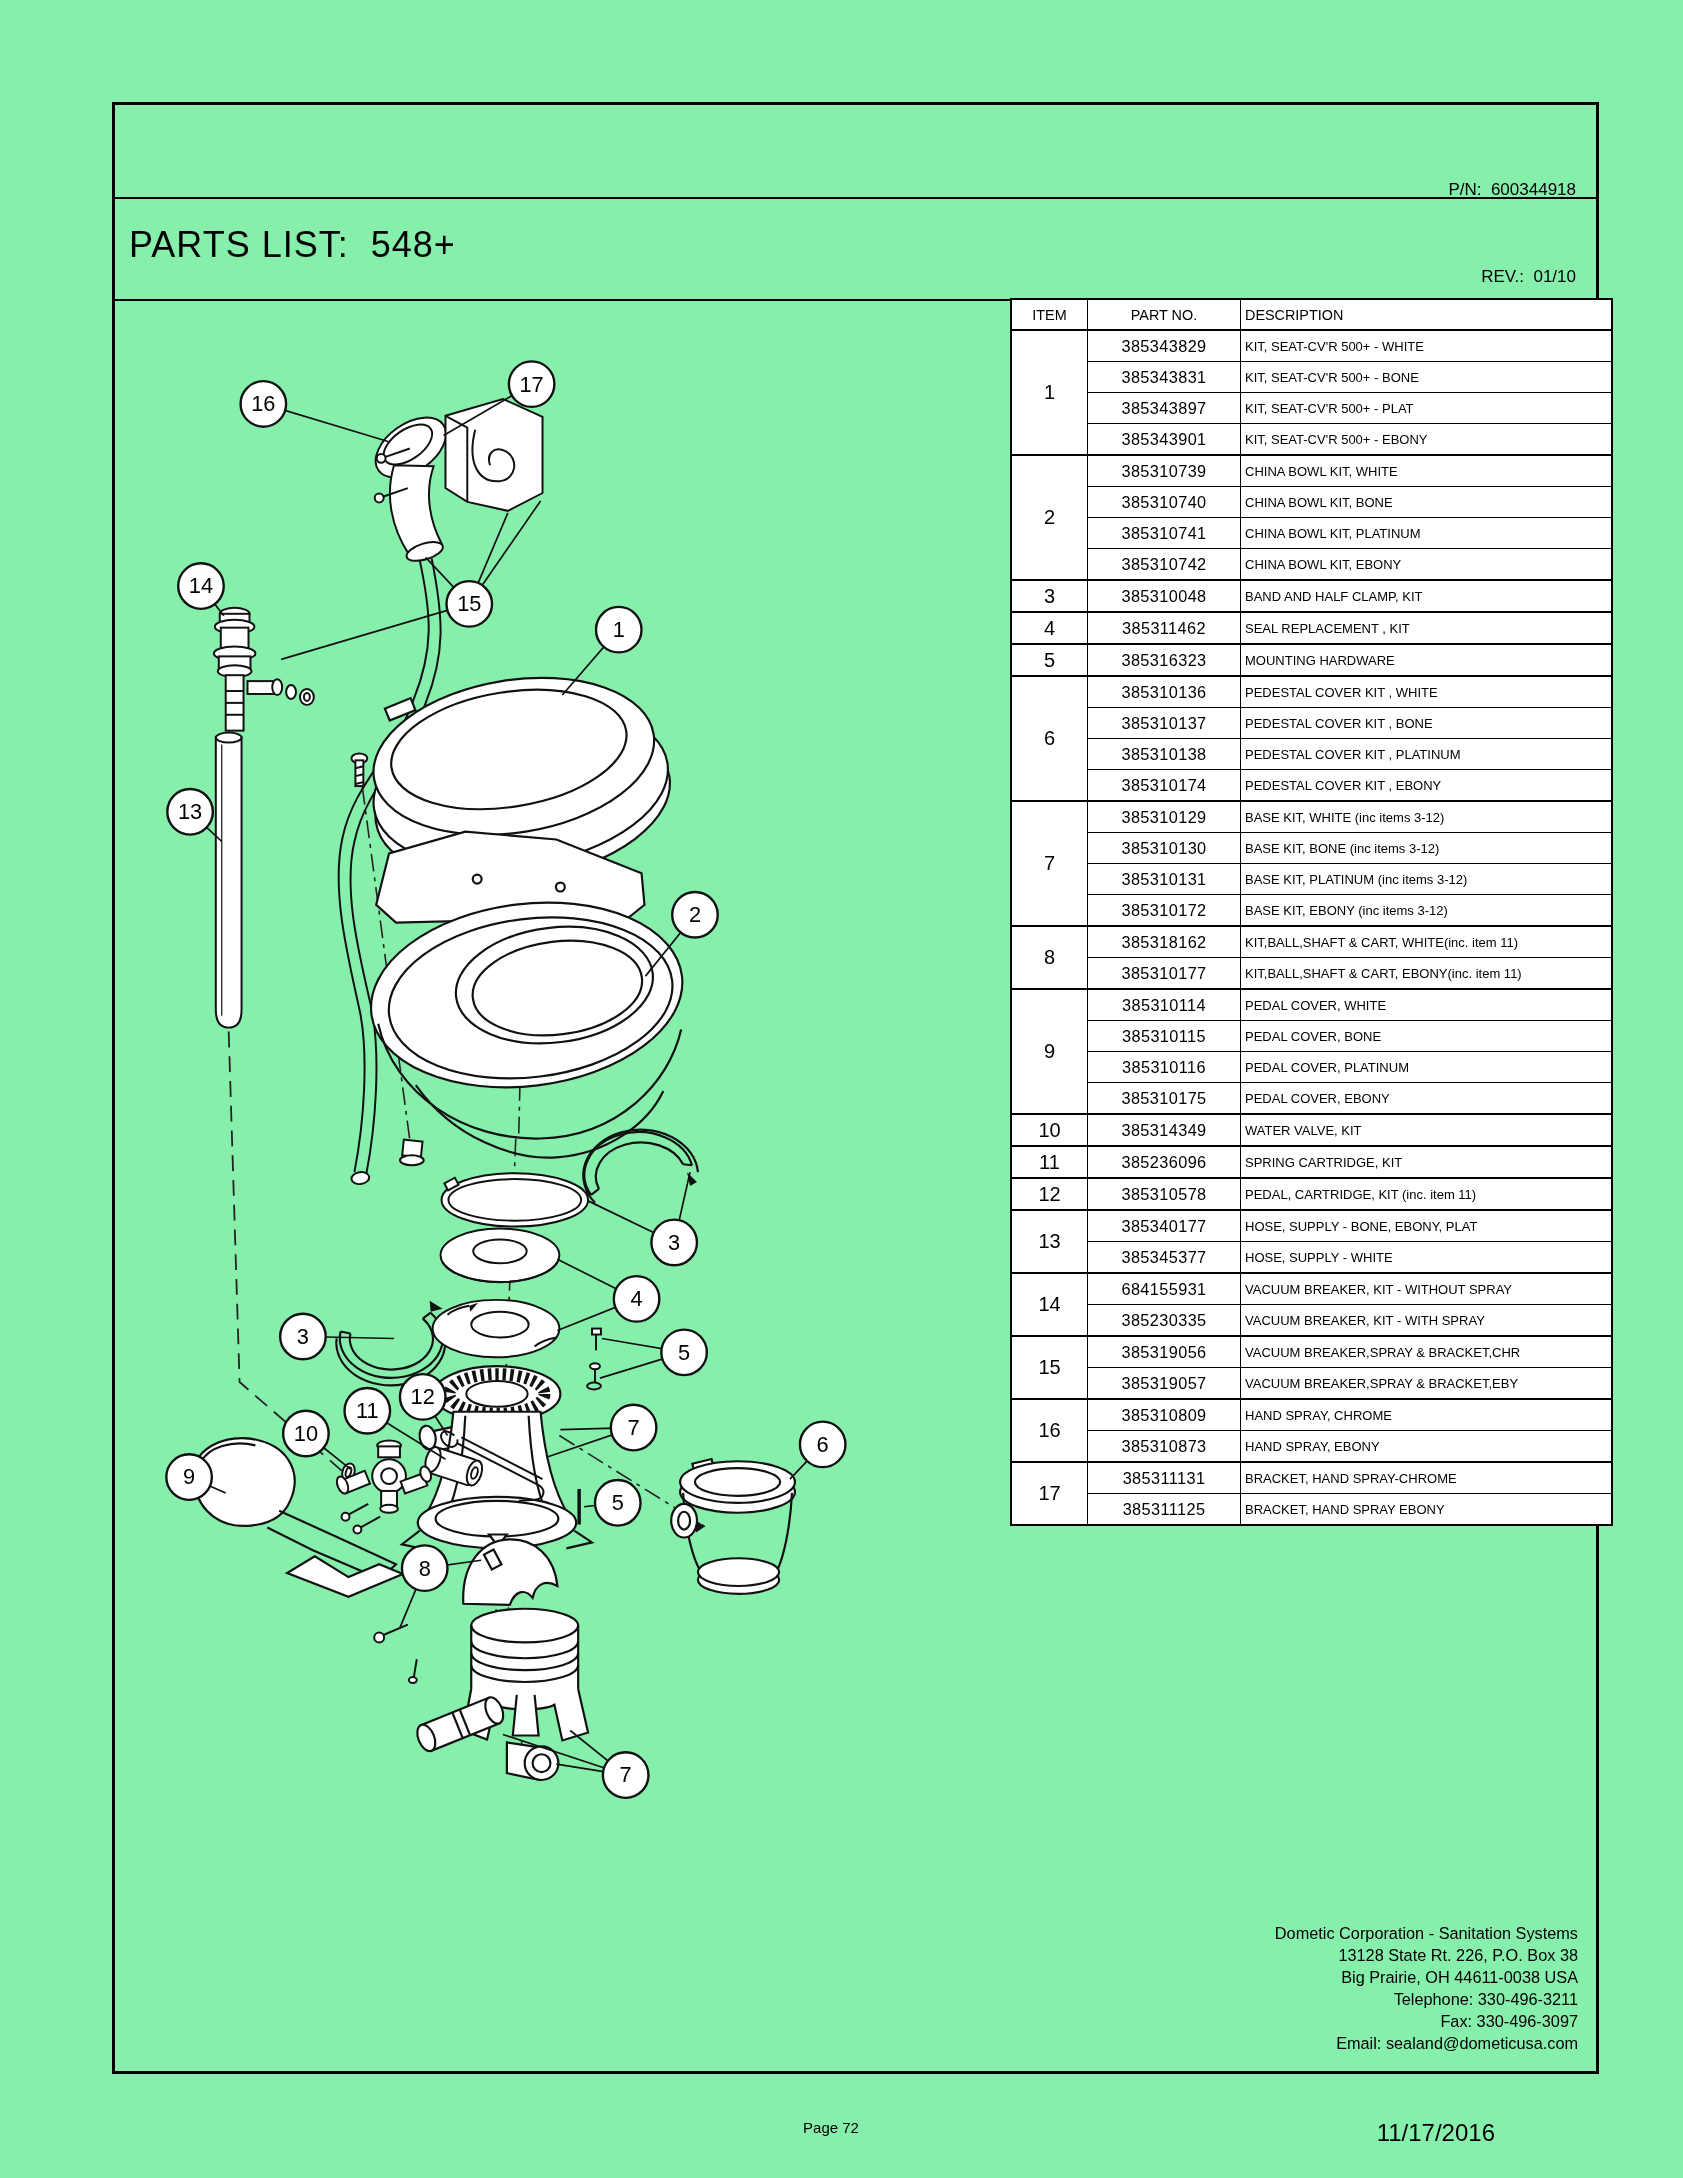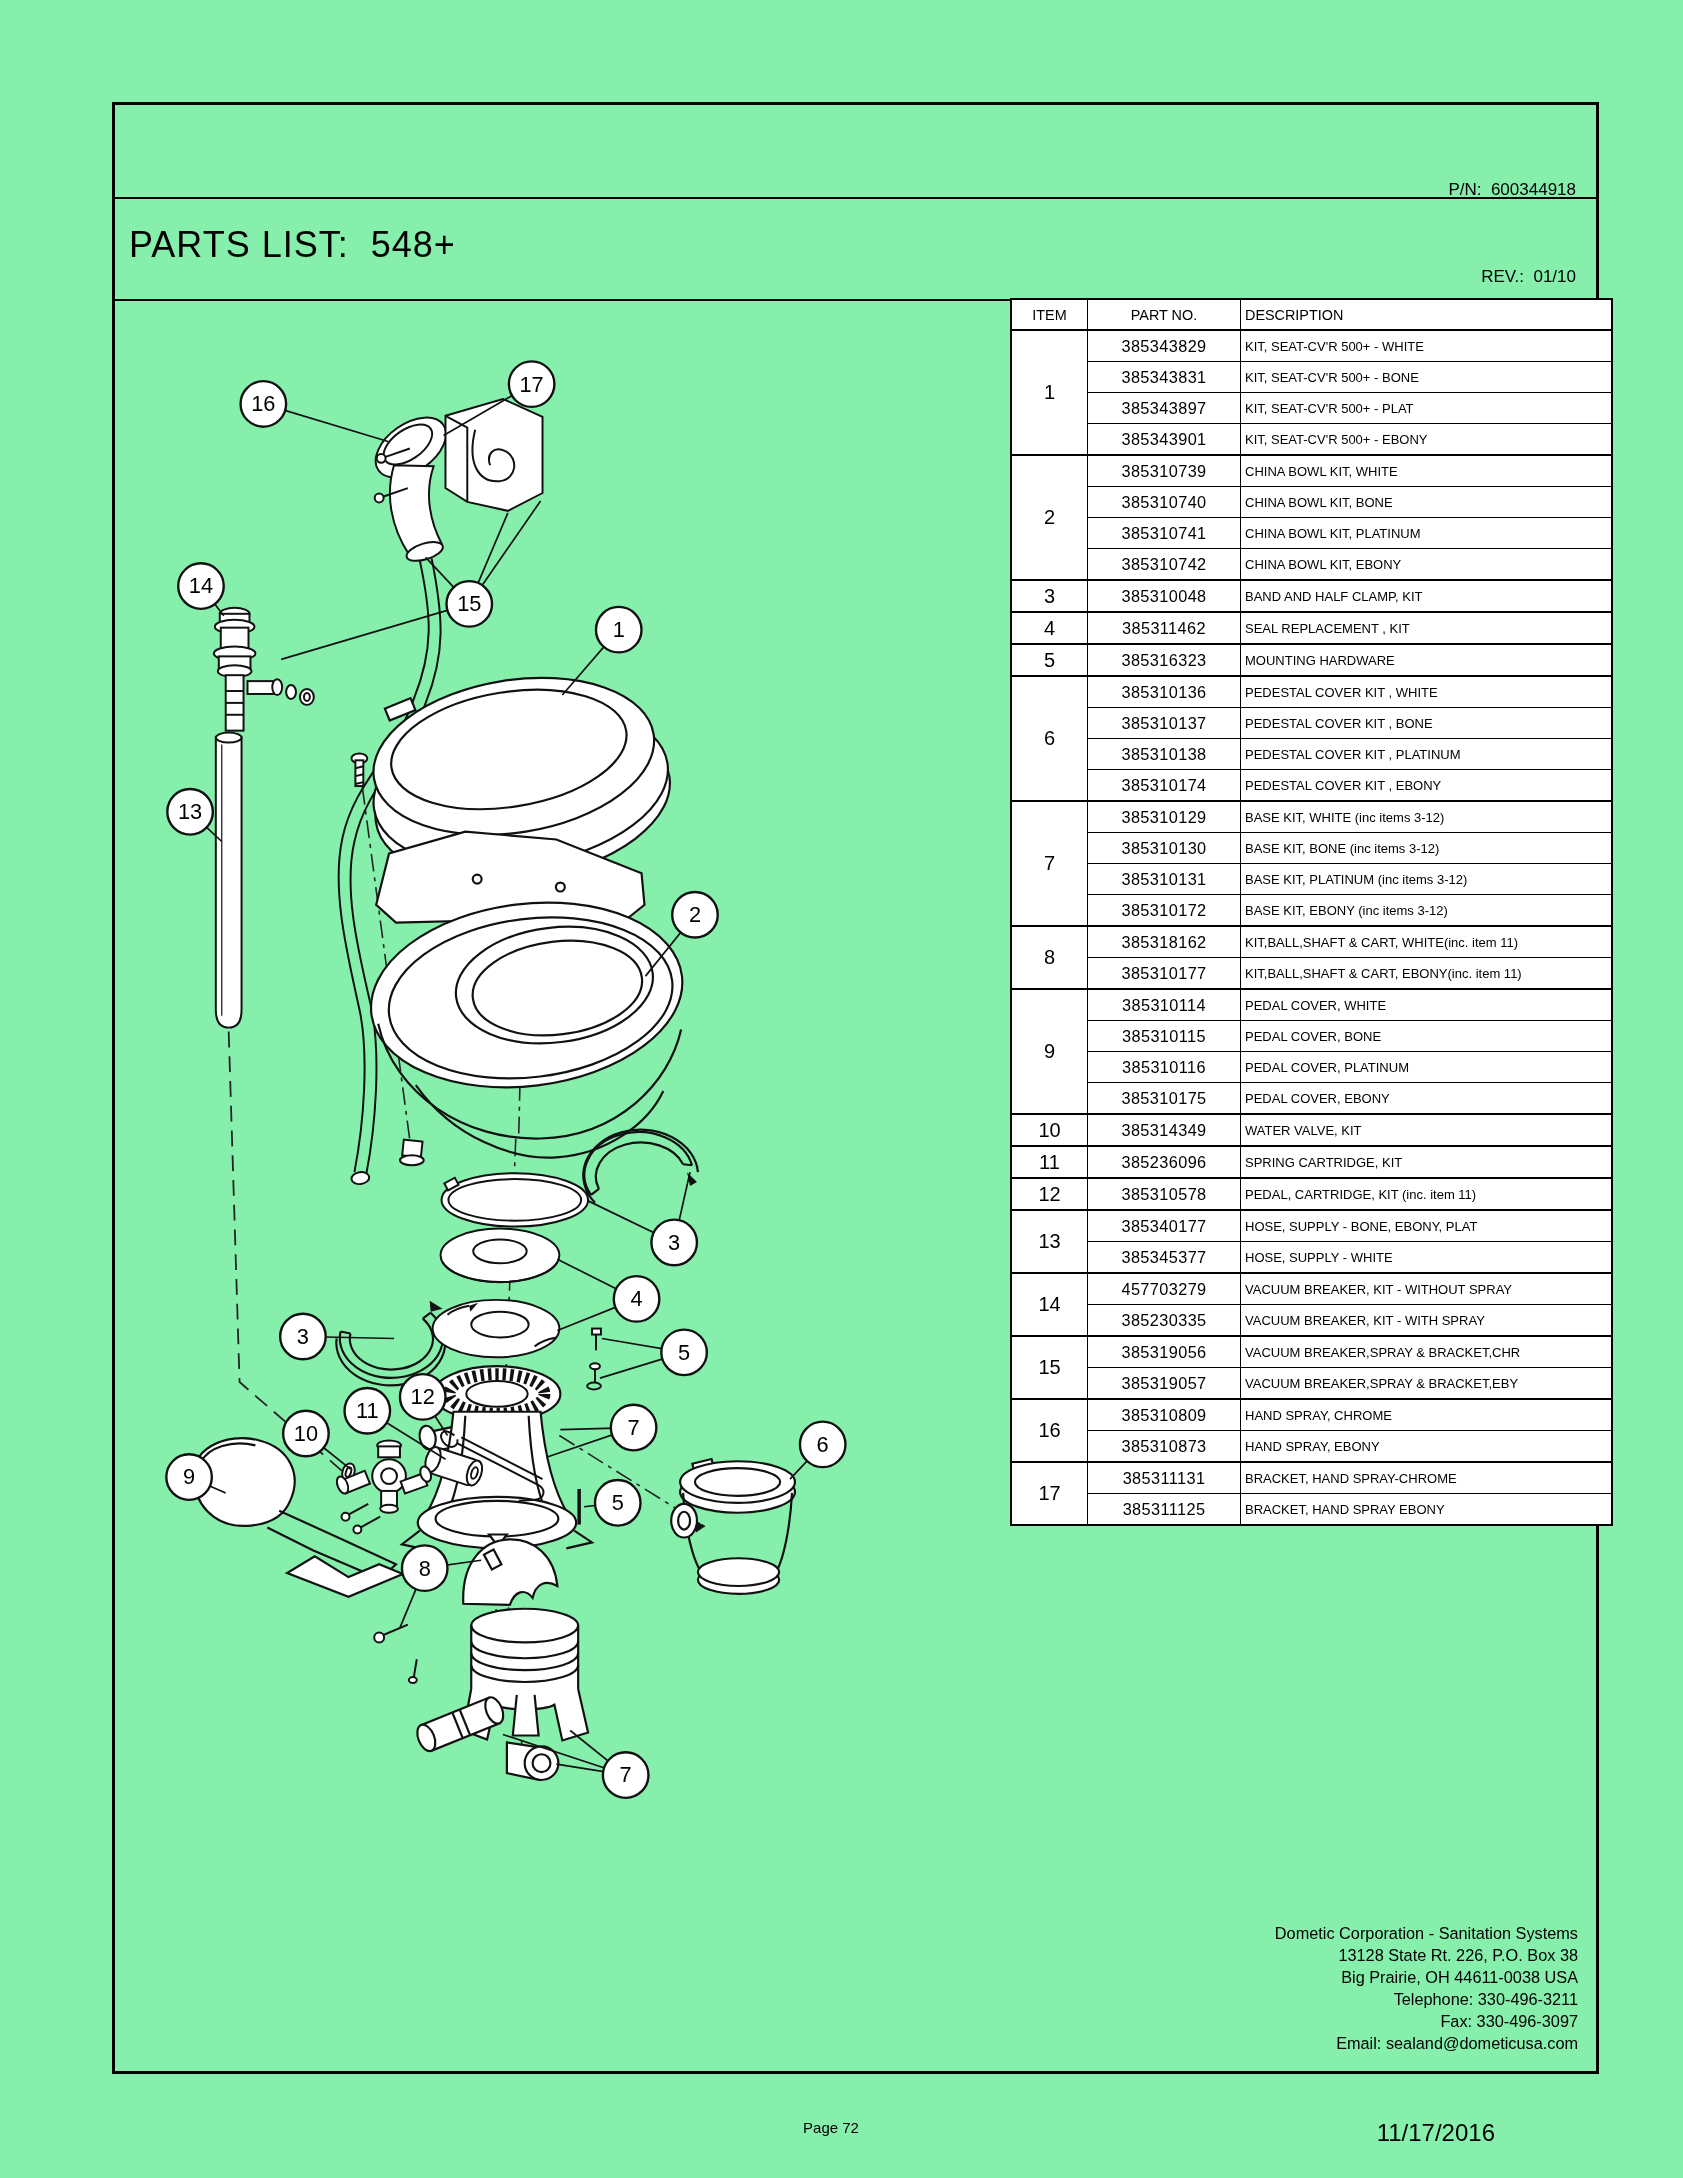--- a/index.html
+++ b/index.html
@@ -551,21 +551,21 @@
             <td class="item" rowspan="2">13</td>
             <td class="part">385340177</td>
             <td class="desc">HOSE, SUPPLY - BONE,  EBONY, PLAT</td>
           </tr>
           <tr>
             <td class="part">385345377</td>
             <td class="desc">HOSE, SUPPLY - WHITE</td>
           </tr>
           <tr class="gs">
             <td class="item" rowspan="2">14</td>
-            <td class="part">457703279</td>
+            <td class="part">684155931</td>
             <td class="desc">VACUUM BREAKER, KIT - WITHOUT SPRAY</td>
           </tr>
           <tr>
             <td class="part">385230335</td>
             <td class="desc">VACUUM BREAKER, KIT - WITH SPRAY</td>
           </tr>
           <tr class="gs">
             <td class="item" rowspan="2">15</td>
             <td class="part">385319056</td>
             <td class="desc">VACUUM BREAKER,SPRAY &amp; BRACKET,CHR</td>

